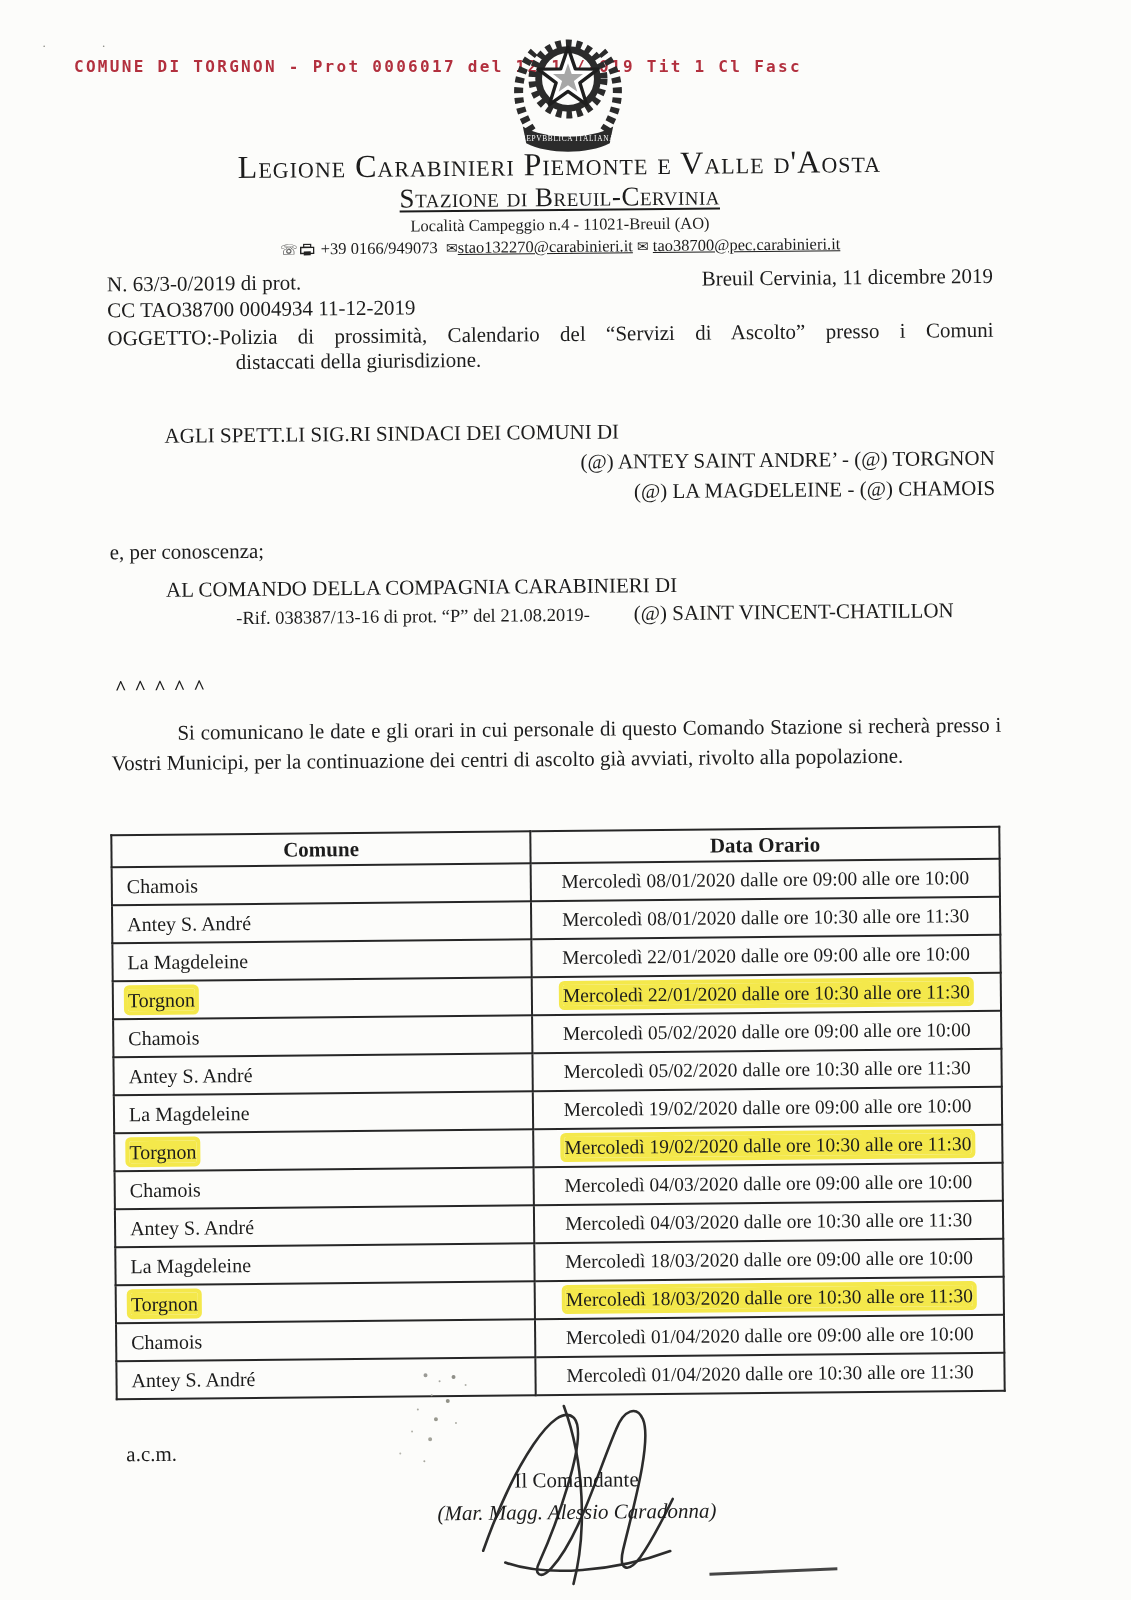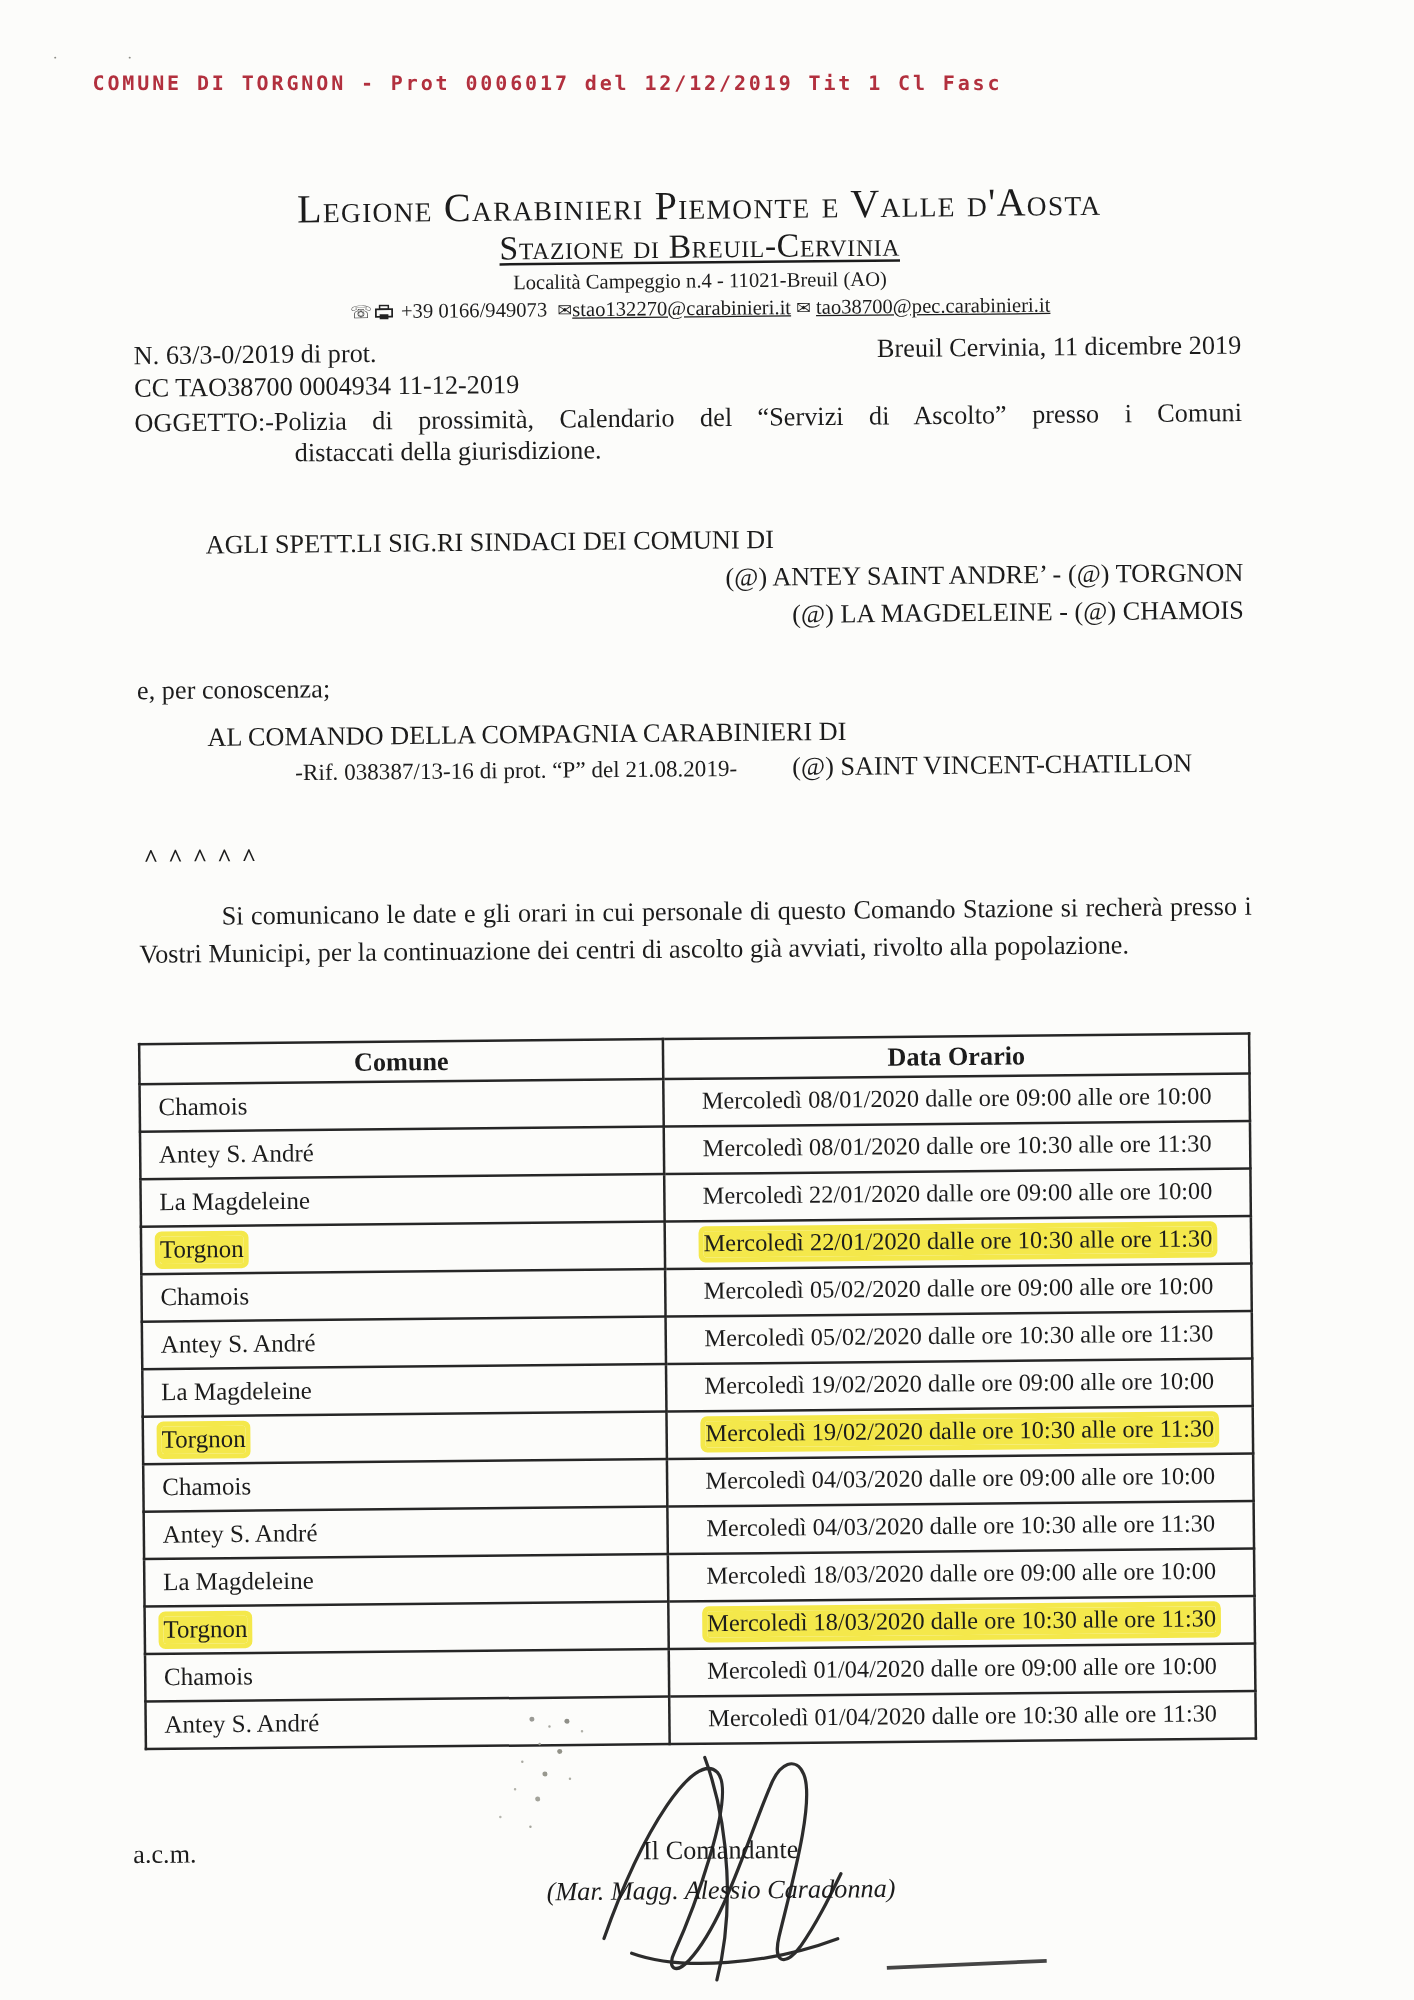--- a/index.html
+++ b/index.html
@@ -50,21 +50,21 @@
     line-height:1.43; text-align:justify; text-indent:66px; }
 
   .tbl { position:absolute; left:110px; top:830px; width:890px; border-collapse:collapse; }
   .tbl th, .tbl td { border:2px solid #262626; }
   .tbl th { height:32px; font-size:21px; font-weight:bold; text-align:center; }
   .tbl td { height:38px; font-size:20px; vertical-align:middle; }
   .tbl td.c1 { width:47.2%; padding-left:14px; }
   .tbl td.c2 { text-align:center; font-size:19.5px; }
   .hl { background:var(--hl,#f4e84b); box-shadow:0 0 0 4px var(--hl,#f4e84b); border-radius:2px; }
 
-  .acm { position:absolute; left:100px; top:1438px; font-size:21px;margin-top:29px; }
+  .acm { position:absolute; left:120px; top:1438px; font-size:21px; }
   .closing { position:absolute; left:360px; top:1468px; width:420px; text-align:center; font-size:21px; }
   .closing .name { font-style:italic; margin-top:7px; }
   .signature { position:absolute; left:438px; top:1392px; z-index:2; }
 
   .speckles { position:absolute; left:418px; top:1372px; width:4px; height:4px; border-radius:50%;
     background:#9a9a95;
     box-shadow:14px 6px 0 -1px #a7a7a0, 28px 2px 0 0 #8f8f88, 40px 10px 0 -1px #b0b0a8,
       6px 20px 0 -1px #a0a098, 22px 26px 0 0 #929288, 38px 30px 0 -2px #b5b5ac,
       -8px 34px 0 -1px #a8a8a0, 10px 44px 0 0 #98988e, 30px 48px 0 -1px #adada4,
       -14px 56px 0 -1px #b2b2aa, 4px 64px 0 0 #a3a39a, 20px 70px 0 -2px #9b9b92,
@@ -75,20 +75,32 @@
 </style>
 </head>
 <body>
 
 <div class="page">
 
   <div class="pen-marks">· ·</div>
 
   <div class="stamp-line">COMUNE DI TORGNON - Prot 0006017 del 12/12/2019 Tit 1 Cl  Fasc</div>
 
+  <div class="emblem">
+    <svg viewBox="0 0 120 124" width="148" height="140">
+      <path d="M28,100 C12,78 12,50 30,30" fill="none" stroke="#2b2b2b" stroke-width="8" stroke-dasharray="5 4"></path>
+      <path d="M92,100 C108,78 108,50 90,30" fill="none" stroke="#2b2b2b" stroke-width="8" stroke-dasharray="5 4"></path>
+      <circle cx="60" cy="54" r="31" fill="none" stroke="#2b2b2b" stroke-width="8" stroke-dasharray="5 4"></circle>
+      <circle cx="60" cy="54" r="26" fill="none" stroke="#2b2b2b" stroke-width="6"></circle>
+      <path d="M60,26 L66.5,45.1 L86.6,45.3 L70.5,57.4 L76.5,76.7 L60,65 L43.5,76.7 L49.5,57.4 L33.4,45.3 L53.5,45.1 Z" fill="#ffffff" stroke="#1e1e1e" stroke-width="3" stroke-linejoin="round"></path>
+      <path d="M60,26 L66.5,45.1 L86.6,45.3 L70.5,57.4 L76.5,76.7 L60,65 L43.5,76.7 L49.5,57.4 L33.4,45.3 L53.5,45.1 Z" transform="translate(30,27) scale(0.5)" fill="#8a8a8a" opacity="0.75"></path>
+      <path d="M20,96 C40,108 80,108 100,96 L97,111 C78,121 42,121 23,111 Z" fill="#2b2b2b"></path>
+      <text x="60" y="109" font-size="6.5" fill="#ffffff" text-anchor="middle" letter-spacing="0.6">REPVBBLICA ITALIANA</text>
+    </svg>
+  </div>
 
   <div class="tilt">
 
     <div class="letterhead">
       <div class="org">Legione Carabinieri Piemonte e Valle d'Aosta</div>
       <div class="station-row"><span class="station">Stazione di Breuil-Cervinia</span></div>
       <div class="address">Località Campeggio  n.4 - 11021-Breuil (AO)</div>
       <div class="contact">
         <span class="glyph">☏</span><svg width="15" height="13" viewBox="0 0 15 13">
             <rect x="1" y="4" width="13" height="6" fill="none" stroke="#222" stroke-width="1.4"></rect>

